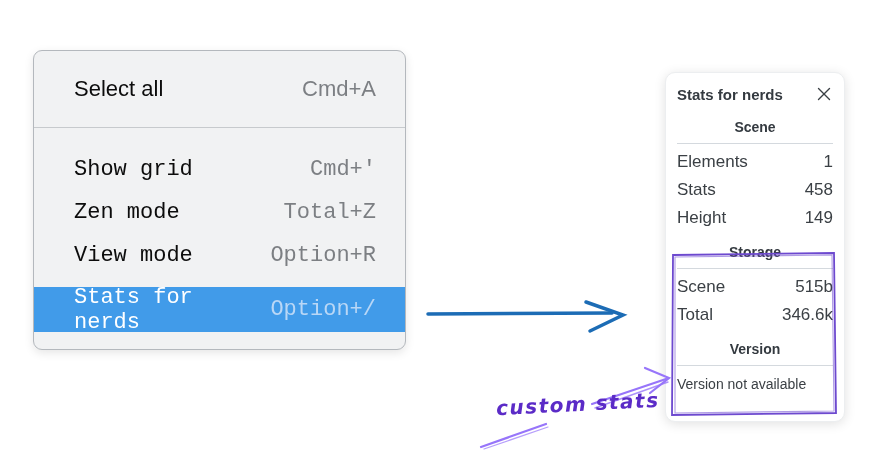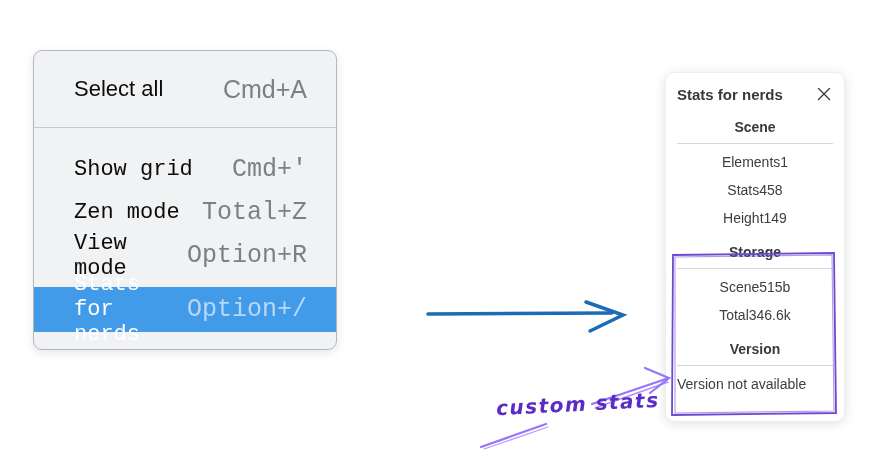--- a/index.html
+++ b/index.html
@@ -8,37 +8,37 @@
     position: relative;
     background: #ffffff;
     font-family: "Liberation Sans", sans-serif;
     color: #1a1a1a;
   }
 
   
   .context-menu {
     position: absolute;
     left: 33px; top: 50px;
-    width: 304px; height: 300px;
+    width: 373px; height: 300px;
     background: #f1f2f3;
     border: 1px solid #b4b8bd;
     border-radius: 9px;
     overflow: hidden;
     box-shadow: 0 3px 10px rgba(0,0,0,0.10);
   }
   .menu-row {
     display: flex;
     align-items: center;
     justify-content: space-between;
     padding: 0 29px 0 40px;
     height: 43px;
     cursor: default;
   }
   .menu-row .mi-label { font-size: 22px; color: #0c0c0c; }
-  .menu-row .mi-shortcut { font-size: 25px; color: #7c7f83; }
+  .menu-row .mi-shortcut { font-size: 22px; color: #7c7f83; }
   .menu-row.first { height: 76px; }
   .menu-sep { height: 1px; background: #c7cacd; width: 100%; }
   .menu-group { padding-top: 20px; font-family: Liberation Mono, monospace; }
   .menu-row.active {
     height: 45px;
     margin-top: 10px;
     background: #419be9;
   }
   .menu-row.active .mi-label { color: #ffffff; }
   .menu-row.active .mi-shortcut { color: #b9d7f6; }
@@ -71,24 +71,24 @@
     text-align: center;
     font-size: 14px;
     font-weight: bold;
     color: #343a40;
     margin-top: 10px;
     line-height: 20px;
   }
   .sp-divider { height: 1px; background: #d4d9de; margin: 6px 0 4px 0; }
   .sp-row {
     display: flex;
-    justify-content: center;
+    justify-content: space-between;
     align-items: center;
     height: 28px;
-    font-size: 14px;
+    font-size: 17px;
     color: #3b4045;
   }
   .sp-note { font-size: 14px; color: #3b4045; height: 28px; display: flex; align-items: center; }
 
   
   .annot-layer {
     position: absolute;
     left: 0; top: 0;
     width: 873px; height: 461px;
     pointer-events: none;

